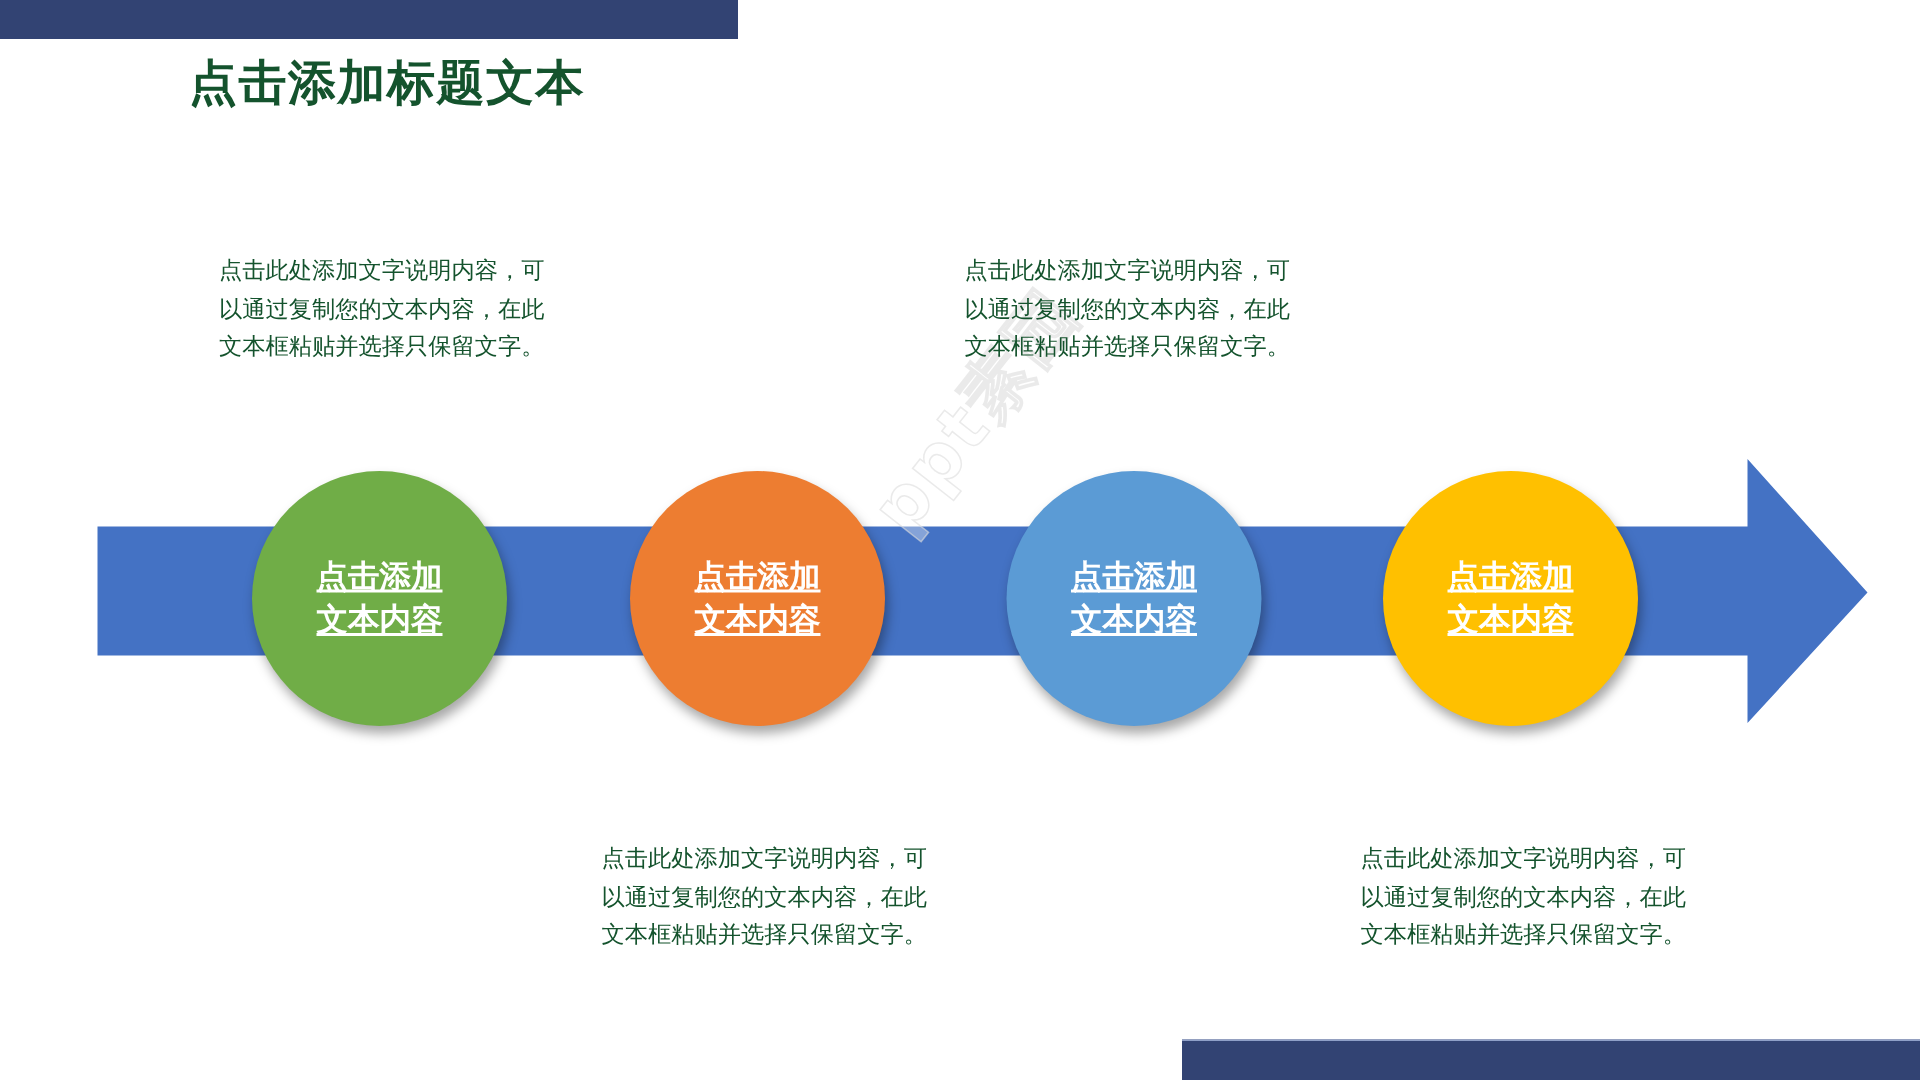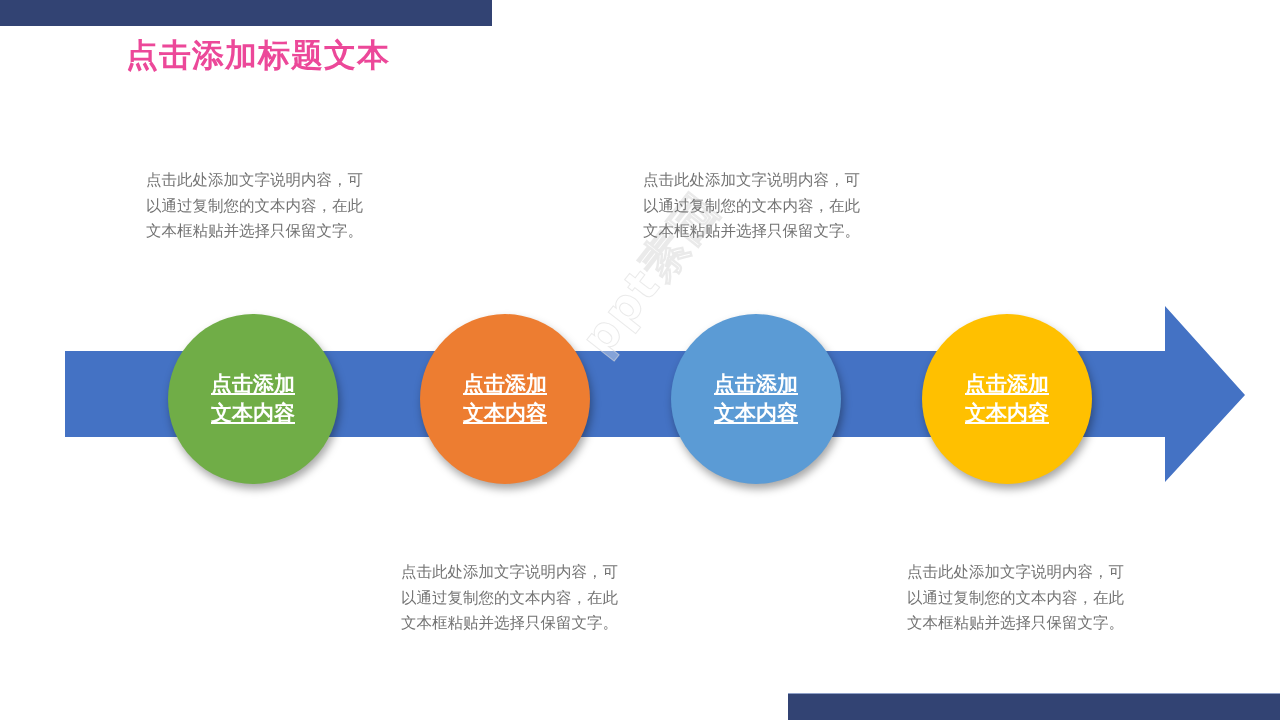--- a/index.html
+++ b/index.html
@@ -2,37 +2,37 @@
 <html><head>
   <meta charset="utf-8">
   <style>
     * { margin: 0; padding: 0; box-sizing: border-box; }
     html, body { width: 1280px; height: 720px; overflow: hidden; background: #ffffff; }
     body { position: relative; font-family: "DejaVu Sans", "Liberation Sans", sans-serif; }
 
     .top-bar { position: absolute; left: 0; top: 0; width: 492px; height: 26px; background: #324373; }
     .bottom-bar { position: absolute; left: 788px; top: 693px; width: 492px; height: 27px; background: #324373; border-top: 1px solid #8fa0c8; }
 
-    .title { position: absolute; left: 126px; top: 34px; font-size: 32px; font-weight: bold; color: #ec4899; letter-spacing: 1px; line-height: 42px; white-space: nowrap; }
+    .title { position: absolute; left: 126px; top: 34px; font-size: 32px; font-weight: bold; color: #14532d; letter-spacing: 1px; line-height: 42px; white-space: nowrap; }
 
     .arrow { position: absolute; left: 0; top: 0; width: 1280px; height: 720px; pointer-events: none; }
     .arrow svg { position: absolute; left: 0; top: 0; }
 
     .circle {
       position: absolute; width: 170px; height: 170px; border-radius: 50%;
       display: flex; align-items: center; justify-content: center; flex-direction: column;
       box-shadow: 2px 5px 8px rgba(0,0,0,0.35);
       color: #ffffff; font-weight: bold; font-size: 21px; line-height: 29px; text-align: center;
       cursor: pointer;
       text-decoration: underline;
     }
     .circle span { display: block; white-space: nowrap; }
 
     .desc {
-      position: absolute; width: 260px; font-size: 15.5px; line-height: 25.5px; color: #737373;
+      position: absolute; width: 260px; font-size: 15.5px; line-height: 25.5px; color: #14532d;
     }
     .desc span { display: block; white-space: nowrap; }
 
     .watermark {
       position: absolute; left: 568px; top: 330px; font-size: 46px; font-weight: bold;
       color: rgba(255,255,255,0.35); transform: rotate(-52deg); transform-origin: left top;
       white-space: nowrap; letter-spacing: 2px;
       -webkit-text-stroke: 1px rgba(220,220,220,0.6);
     }
   </style>

